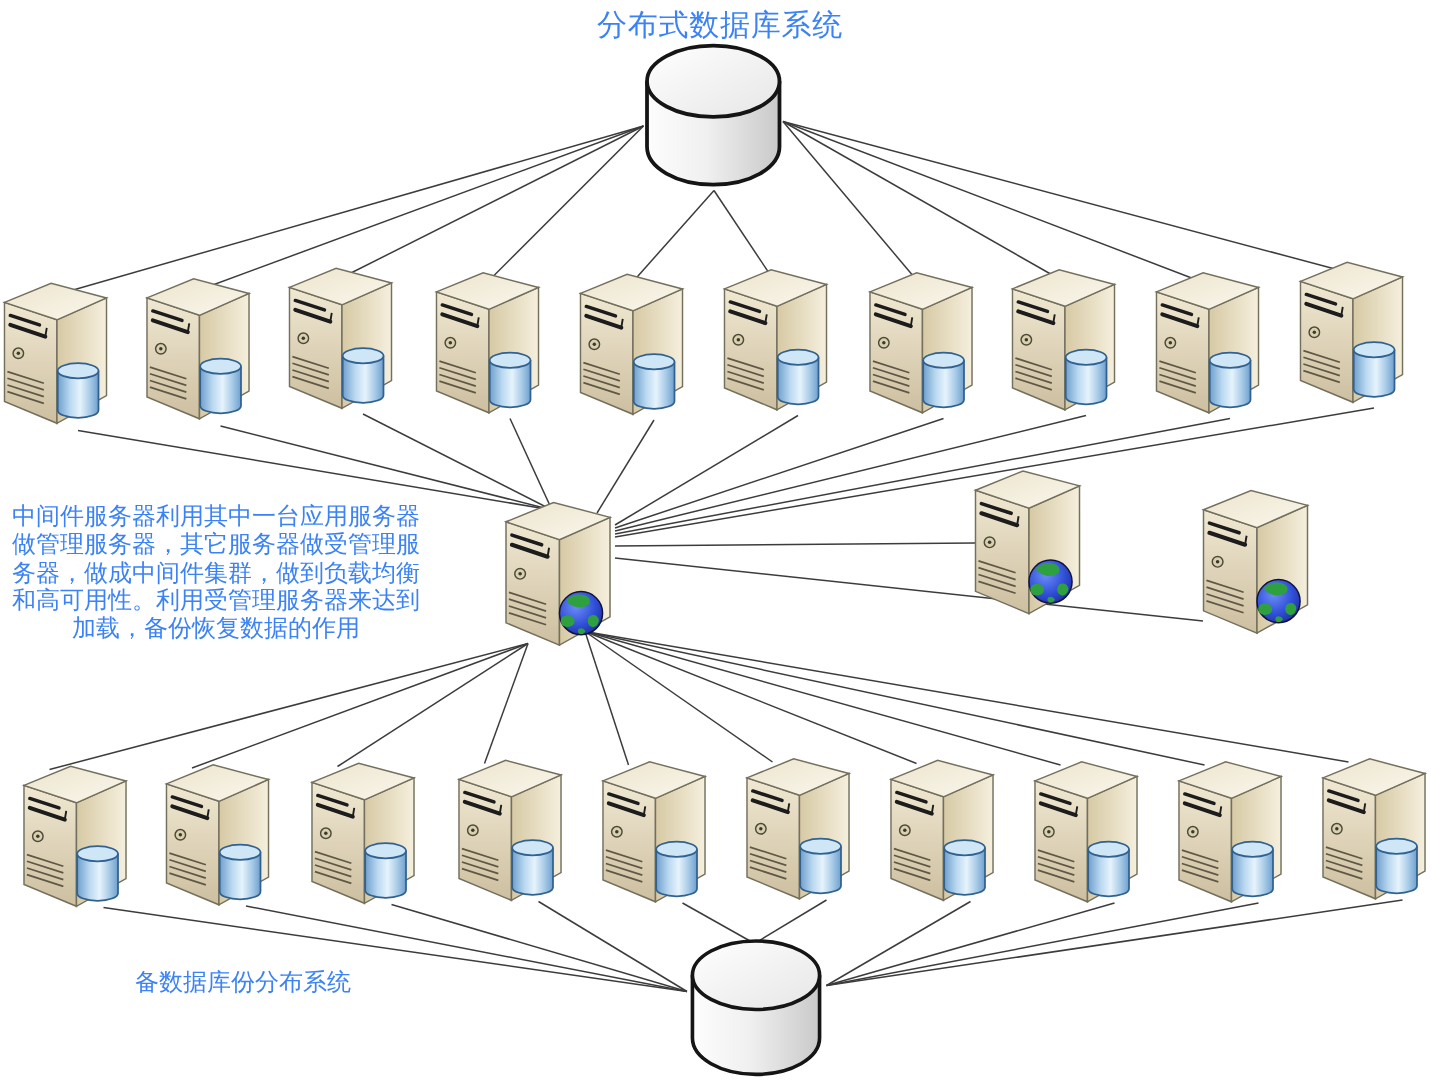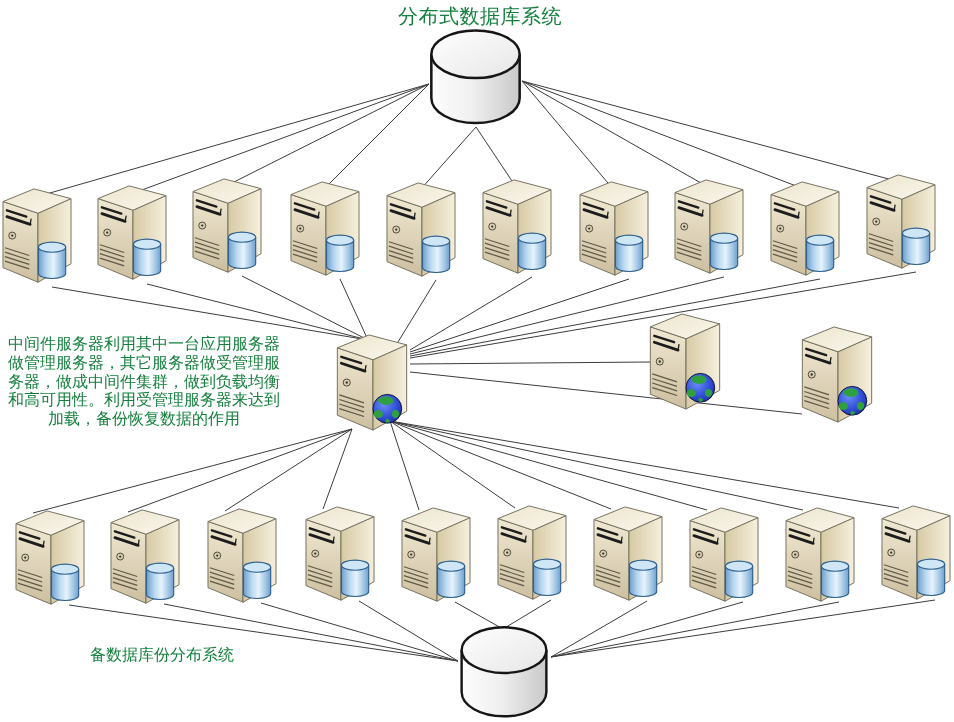--- a/index.html
+++ b/index.html
@@ -1,19 +1,19 @@
 <!DOCTYPE html>
 <html><head>
 <meta charset="utf-8">
 <style>
   html,body{margin:0;padding:0;background:#ffffff;}
   .stage{position:relative;width:954px;height:722px;background:#ffffff;overflow:hidden;
          font-family:"Liberation Serif","DejaVu Serif",serif;color:#111;}
   .stage svg.canvas{position:absolute;left:0;top:0;}
-  .ann{position:absolute;white-space:pre-line;color:#15803d;font-family:Liberation Mono, monospace;}
+  .ann{position:absolute;white-space:pre-line;color:#3b82f6;}
   .ann-title{left:320px;top:3px;width:320px;text-align:center;font-size:20px;letter-spacing:0.5px;}
   .ann-block-1{left:2px;top:25px;width:302px;text-align:center;font-size:16px;line-height:18.4px;}
   .ann-block-2{left:0px;top:336px;width:288px;text-align:center;font-size:16px;line-height:18.8px;}
   .ann-block-3{left:90px;top:645px;width:220px;font-size:16px;}
   .edge{stroke:#3c3c3c;stroke-width:1;fill:none;}
 </style>
 </head>
 <body>
 
 <div class="stage">

